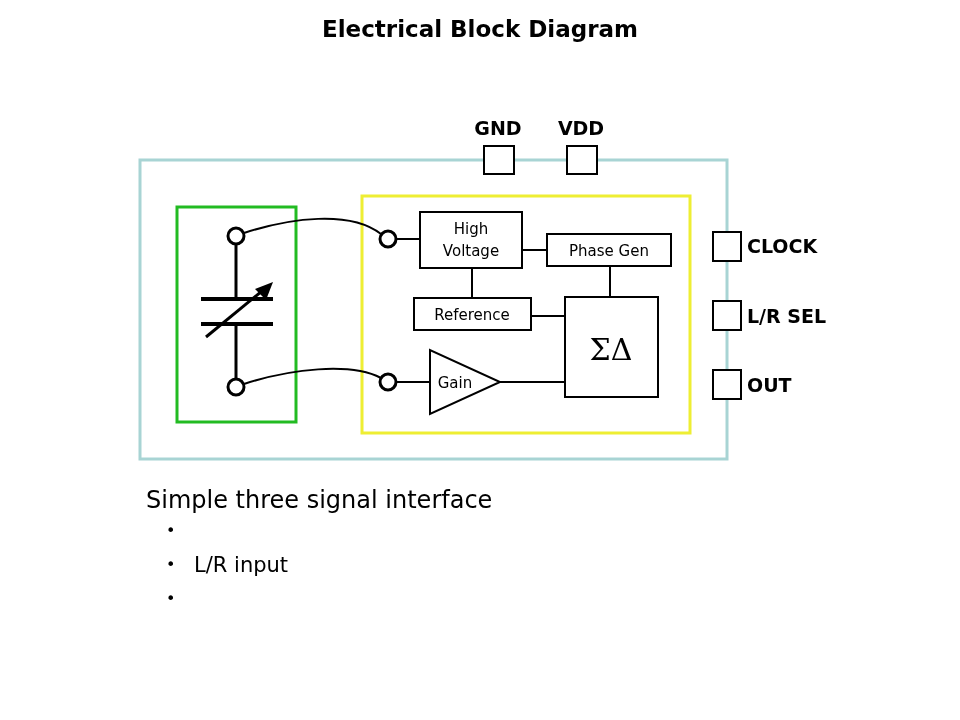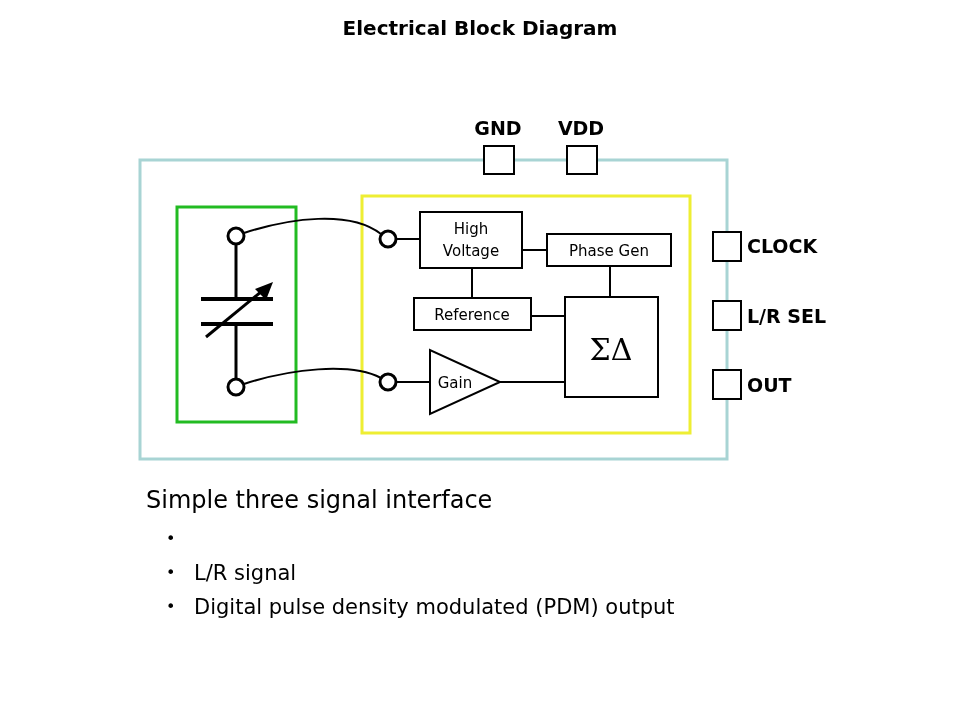--- a/index.html
+++ b/index.html
@@ -1,20 +1,20 @@
 <!DOCTYPE html>
 <html><head>
 <meta charset="utf-8">
 <style>
   html, body { margin: 0; padding: 0; background: #ffffff; }
   body { width: 960px; height: 720px; position: relative; overflow: hidden; font-family: "DejaVu Sans", sans-serif; color: #000; }
-  .title { position: absolute; left: 0; width: 960px; top: 16px; text-align: center; font-weight: bold; font-size: 20px; font-family: "DejaVu Sans", sans-serif; }
+  .title { position: absolute; left: 0; width: 960px; top: 16px; text-align: center; font-weight: bold; font-size: 23px; font-family: "DejaVu Sans", sans-serif; }
   svg.diagram { position: absolute; left: 0; top: 0; }
   .bullets { position: absolute; left: 146px; top: 486px; font-family: "DejaVu Sans", sans-serif; }
-  .bullets .lead { font-size: 24px; margin-bottom: 8px; }
+  .bullets .lead { font-size: 24px; }
   .bullets ul { list-style: none; margin: 0; padding: 0; }
   .bullets li { font-size: 21px; height: 34px; line-height: 34px; position: relative; padding-left: 48px; }
   .bullets li .dot { position: absolute; left: 20px; top: 0; font-size: 16px; }
 </style>
 </head>
 <body>
 
 <div class="title">Electrical Block Diagram</div>
 
 <svg class="diagram" width="960" height="720" viewBox="0 0 960 720">
@@ -76,16 +76,16 @@
   <text x="611" y="360" text-anchor="middle" font-family="DejaVu Serif, serif" font-size="30">ΣΔ</text>
 
   <polygon points="430,350 430,414 500,382" fill="#fff" stroke="#000" stroke-width="2"></polygon>
   <text x="455" y="388" text-anchor="middle" font-family="DejaVu Sans, sans-serif" font-size="15">Gain</text>
 </svg>
 
 <div class="bullets">
   <div class="lead">Simple three signal interface</div>
   <ul>
     <li><span class="dot">•</span></li>
-    <li><span class="dot">•</span><span>L/R signal</span></li>
-    <li><span class="dot">•</span><span>Digital pulse density modulated (PDM) output</span></li>
+    <li><span class="dot">•</span><span>L/R input</span></li>
+    <li><span class="dot">•</span></li>
   </ul>
 </div>
 
 </body></html>

